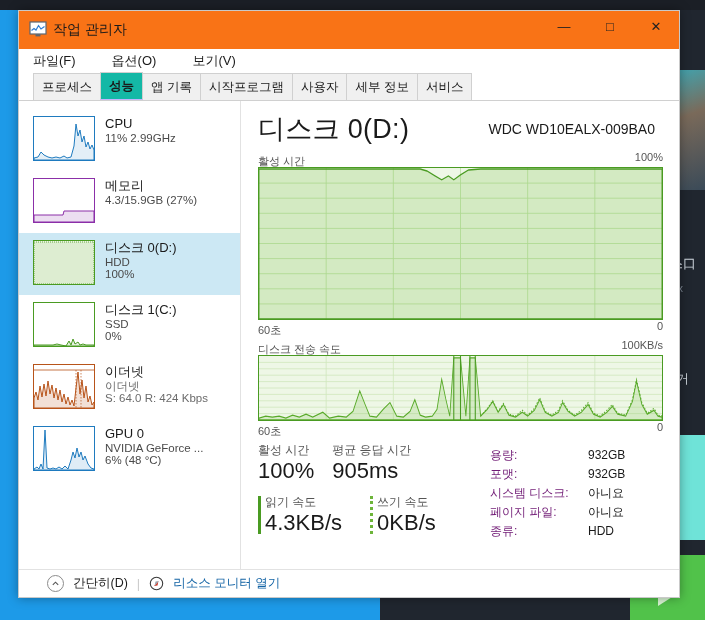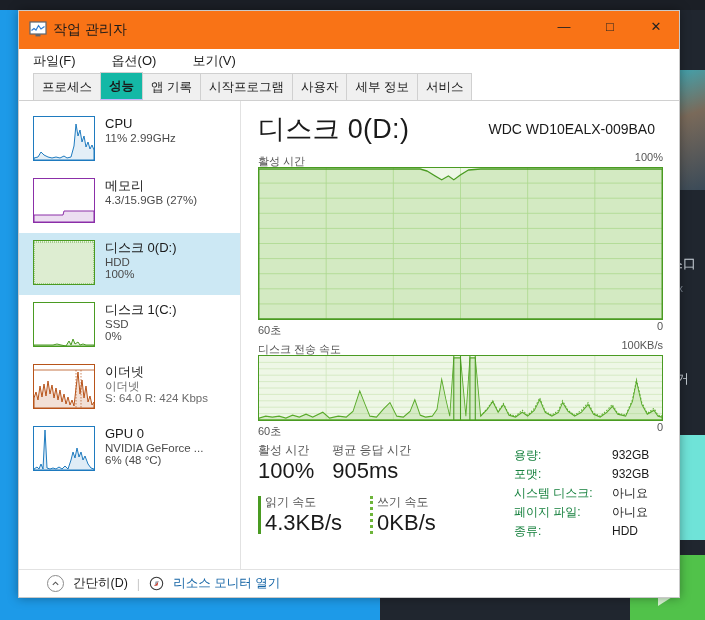--- a/index.html
+++ b/index.html
@@ -98,21 +98,21 @@
   .stat-key { padding-left:7px; position:relative; }
   .stat-key::before {
     content:""; position:absolute; left:0; top:2px; bottom:2px; width:3px; background:#4a9b22;
   }
   .stat-key.dotted::before {
     background:none;
     border-left:3px dotted #6db53a;
   }
   .stats-right { margin-left:14px; padding-top:4px; }
   .kv { display:flex; font-size:12px; line-height:19px; }
-  .kv .k { color:#15803d; width:98px;margin-left:24px; }
+  .kv .k { color:#701a75; width:98px; }
   .kv .v { color:#1a1a1a; }
 
   
   .footer {
     position:absolute; left:0; right:0; bottom:0; height:28px;
     border-top:1px solid #e2e2e2; display:flex; align-items:center;
     padding-left:28px; gap:9px; background:#fff;
   }
   .circle-btn {
     width:17px; height:17px; border-radius:50%; border:1px solid #8c8c8c;

